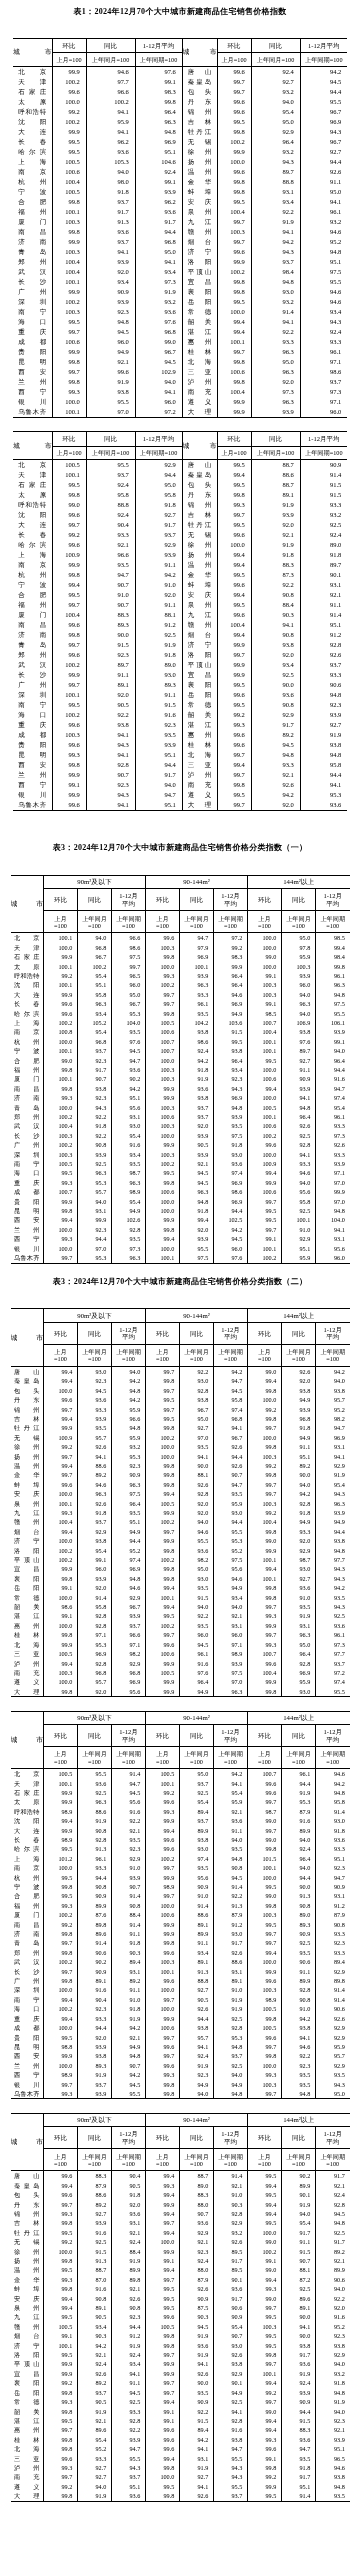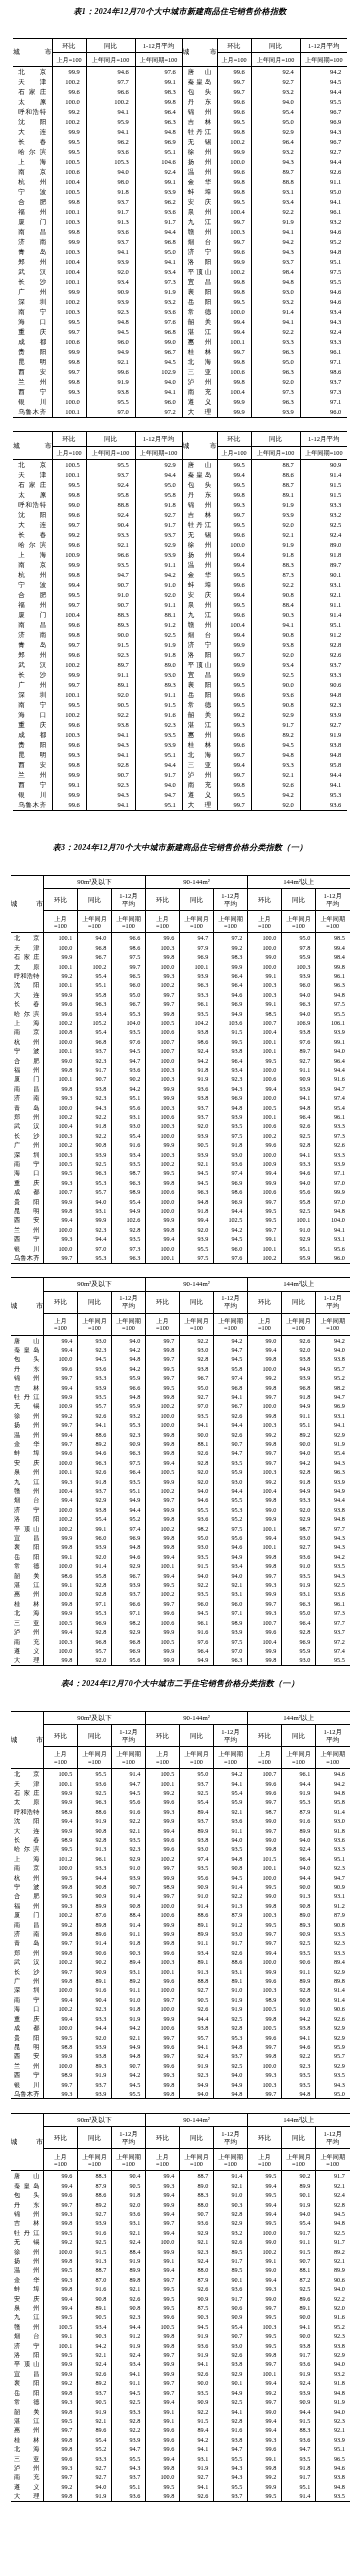--- a/index.html
+++ b/index.html
@@ -11,21 +11,21 @@
   }
   .sec { }
   #sec0 { padding-top: 7.3px; }
   #sec1 { margin-top: 13.5px; }
   #sec2 { margin-top: 32px; }
   #sec3 { margin-top: 13.5px; }
   #sec4 { margin-top: 13.5px; }
   #sec5 { margin-top: 13.5px; }
   .title {
     font-size: 8px; font-weight: bold; text-align: center;
-    line-height: 10.4px; margin: 0 0 20px 0; letter-spacing: 0.3px; font-style: italic;
+    line-height: 10.4px; margin: 0 0 20px 0; letter-spacing: 0.3px;
   }
   .sec.k-class .title { margin-bottom: 21px; }
   table.tbl {
     border-collapse: collapse; table-layout: fixed; margin: 0 auto;
     border-top: 1.3px solid #000; border-bottom: 1.3px solid #000;
   }
   .tbl th, .tbl td { border-right: 0.5px solid #000; padding: 0; font-weight: normal; overflow: hidden; }
   .tbl th:last-child, .tbl td:last-child { border-right: none; }
   .tbl thead th { text-align: center; vertical-align: middle; font-size: 6.8px; line-height: 7.8px; }
   .tbl thead tr:last-child th, .tbl th.cityh { border-bottom: 1px solid #000; }
@@ -2224,20 +2224,21 @@
           <td class="val">97.6</td>
           <td class="val">100.2</td>
           <td class="val">95.9</td>
           <td class="val">96.0</td>
         </tr>
       </tbody>
     </table>
 </section>
 
 <section class="sec k-class" id="sec3">
+  <h2 class="title">表3：2024年12月70个大中城市新建商品住宅销售价格分类指数（二）</h2>
   <table class="tbl k-class">
       <colgroup>
         <col style="width: 33px;">
         <col style="width: 34px;">
         <col style="width: 34px;">
         <col style="width: 34px;">
         <col style="width: 34px;">
         <col style="width: 34px;">
         <col style="width: 34px;">
         <col style="width: 34px;">
@@ -2888,21 +2889,20 @@
           <td class="val">96.3</td>
           <td class="val">99.8</td>
           <td class="val">93.0</td>
           <td class="val">95.5</td>
         </tr>
       </tbody>
     </table>
 </section>
 
 <section class="sec k-class" id="sec4">
-  <h2 class="title">表4：2024年12月70个大中城市二手住宅销售价格分类指数（一）</h2>
   <table class="tbl k-class">
       <colgroup>
         <col style="width: 33px;">
         <col style="width: 34px;">
         <col style="width: 34px;">
         <col style="width: 34px;">
         <col style="width: 34px;">
         <col style="width: 34px;">
         <col style="width: 34px;">
         <col style="width: 34px;">

